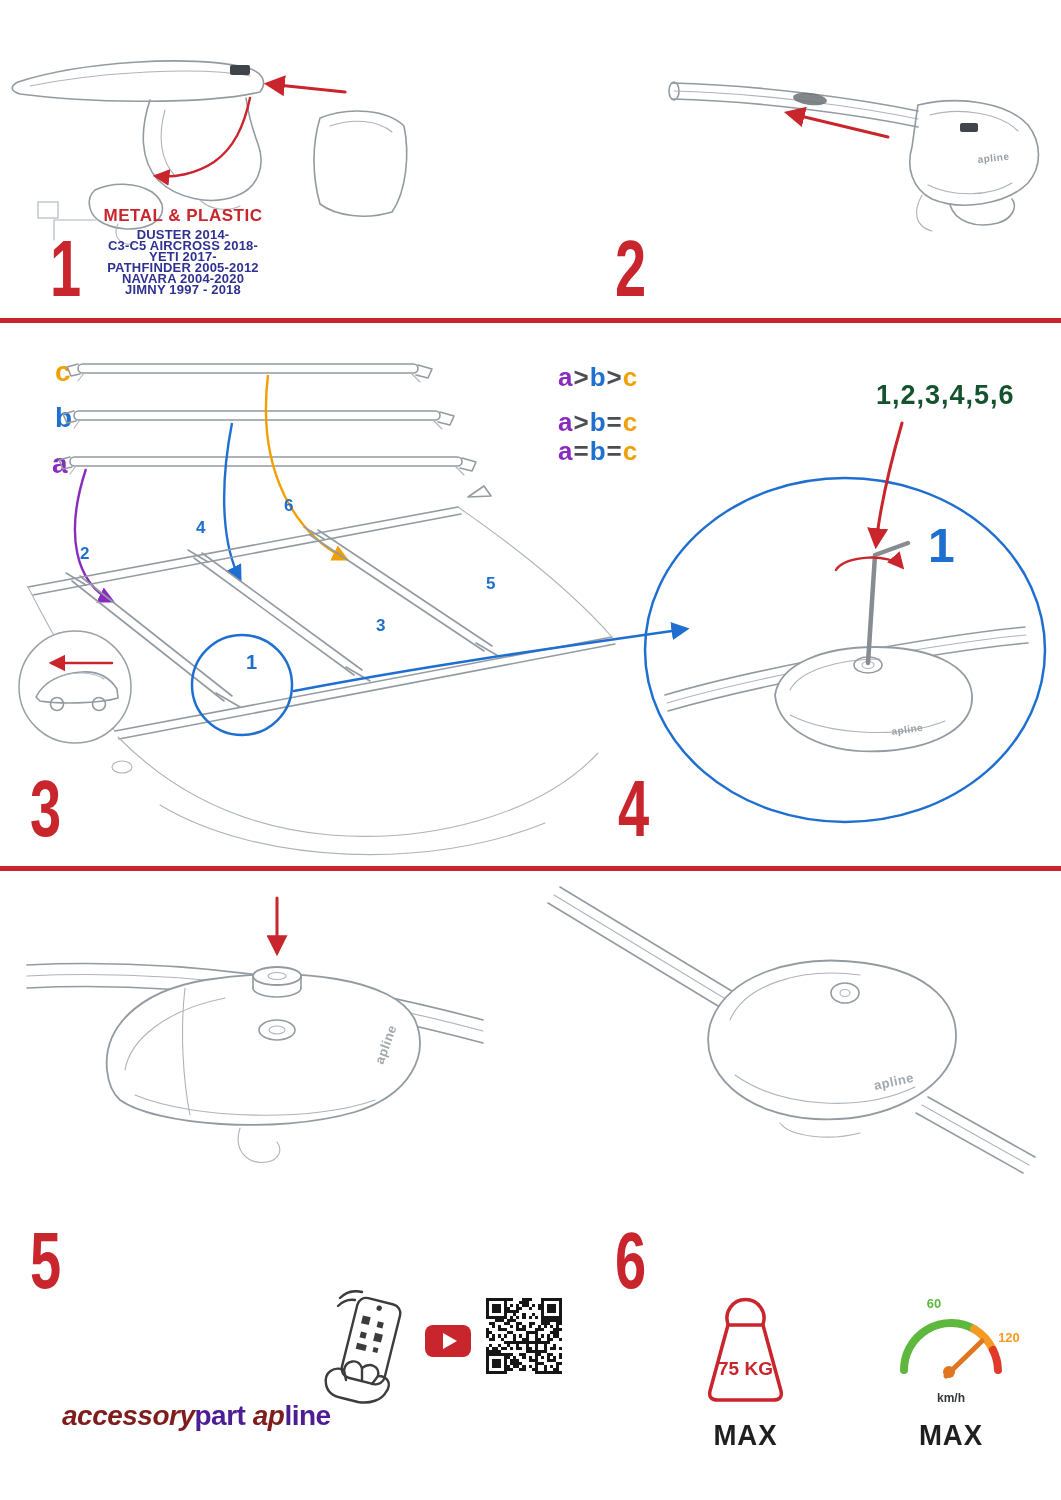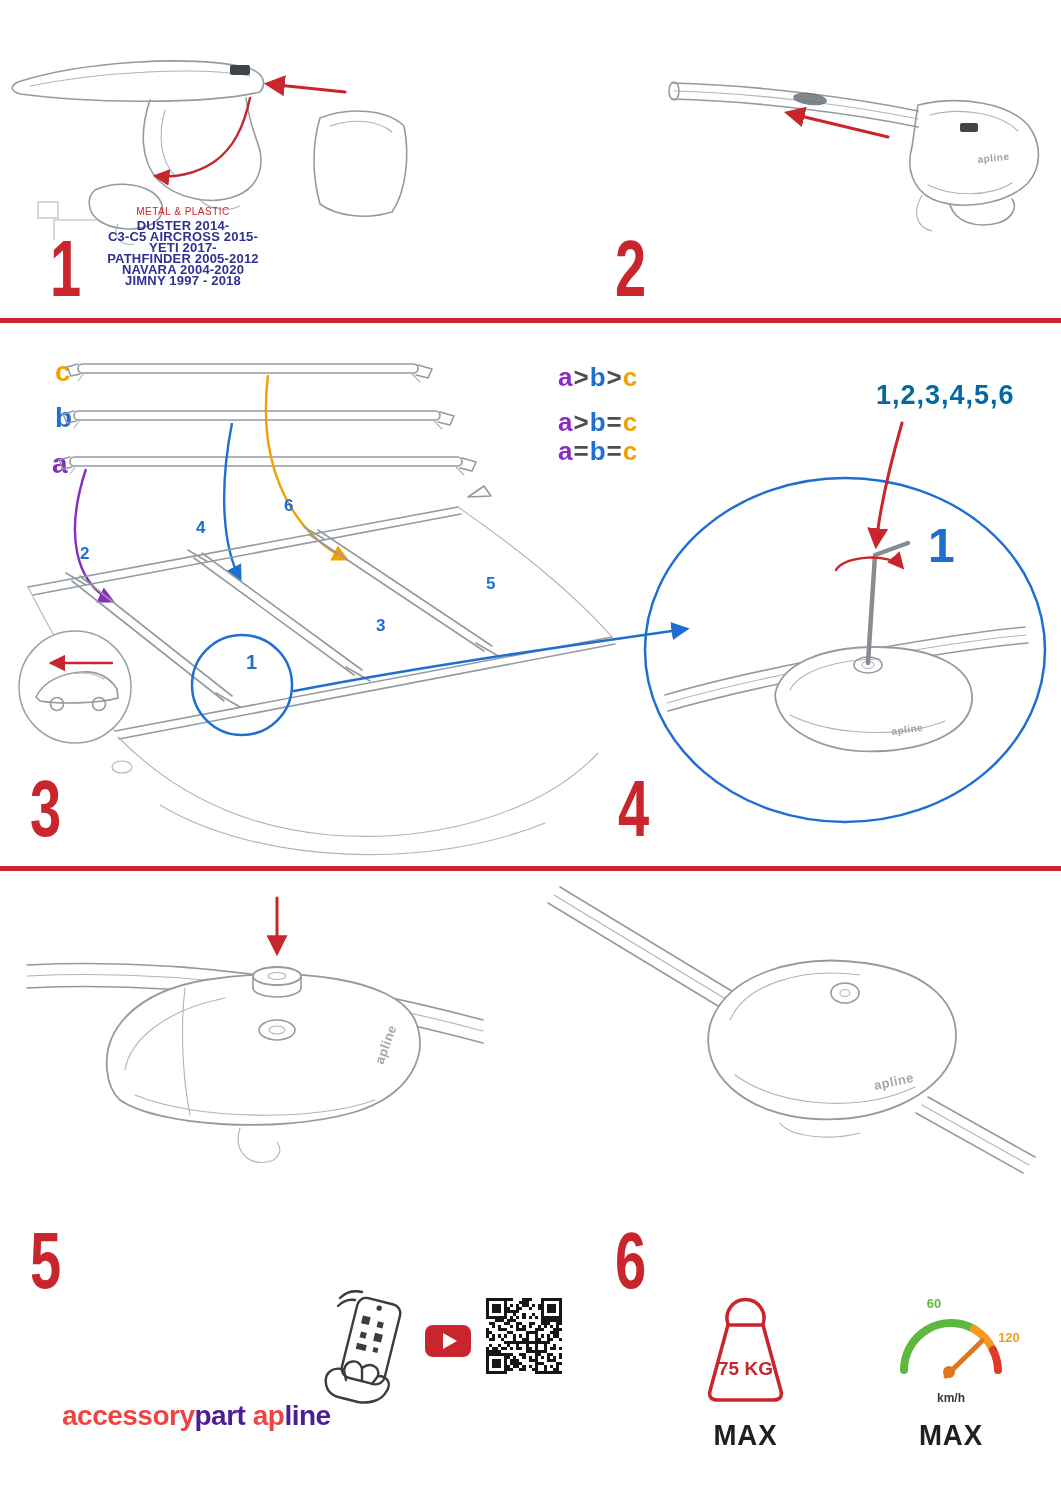--- a/index.html
+++ b/index.html
@@ -4,45 +4,45 @@
 <style>
   html,body{margin:0;padding:0;background:#ffffff;}
   .page{position:relative;width:1061px;height:1500px;background:#fff;overflow:hidden;
         font-family:"Liberation Sans",sans-serif;}
   .abs{position:absolute;}
   .divider{position:absolute;left:0;width:1061px;height:5px;background:#c9252c;}
   .stepnum{position:absolute;color:#c9252c;font-weight:700;font-size:80px;line-height:.92;
            transform:scaleX(.7);transform-origin:left top;letter-spacing:-2px;}
   
   .s1block{position:absolute;left:88px;top:206px;width:190px;text-align:center;}
-  .s1mat{color:#c9252c;font-weight:400;font-size:10px;letter-spacing:.5px;margin-bottom:3px;}
+  .s1mat{color:#c9252c;font-weight:700;font-size:17px;letter-spacing:.5px;margin-bottom:3px;}
   .s1model{color:#2e3192;font-weight:700;font-size:13px;line-height:11px;letter-spacing:.2px;}
   
   .barlab{position:absolute;font-weight:700;font-size:28px;line-height:1;}
   .t-a{color:#8a2bbf;} .t-b{color:#1f6fd0;} .t-c{color:#f0a000;} .t-op{color:#4a4f55;}
   .formula{position:absolute;left:558px;font-weight:700;font-size:26px;letter-spacing:1px;}
-  .seq{position:absolute;left:876px;top:380px;font-weight:700;font-size:27px;color:#0369a1;letter-spacing:1px;}
+  .seq{position:absolute;left:876px;top:380px;font-weight:700;font-size:27px;color:#14532d;letter-spacing:1px;}
   .bigone{position:absolute;left:928px;top:518px;font-weight:700;font-size:48px;color:#1f6fd0;}
   
   .ln{fill:none;stroke:#939ba2;stroke-width:1.6;stroke-linecap:round;stroke-linejoin:round;}
   .lnw{fill:#fff;stroke:#939ba2;stroke-width:1.8;stroke-linecap:round;stroke-linejoin:round;}
   .lnthin{fill:none;stroke:#aeb4ba;stroke-width:1.1;stroke-linecap:round;}
   .redln{fill:none;stroke:#c9252c;stroke-width:3;stroke-linecap:round;stroke-linejoin:round;}
   .redthin{fill:none;stroke:#c9252c;stroke-width:2.4;stroke-linecap:round;}
   .blueln{fill:none;stroke:#1f6fd0;stroke-width:2.6;stroke-linecap:round;}
   .darkfill{fill:#40454b;stroke:none;}
   .roofnum{font:700 17px "Liberation Sans",sans-serif;fill:#1f6fd0;}
   .roofnum1{font:700 20px "Liberation Sans",sans-serif;fill:#1f6fd0;}
   .partlogo{font:700 10px "Liberation Sans",sans-serif;fill:#9aa0a6;letter-spacing:.5px;}
   .partlogoL{font:700 13px "Liberation Sans",sans-serif;fill:#a2a8ad;letter-spacing:.5px;}
   .keyln{fill:none;stroke:#868c92;stroke-width:4.5;stroke-linecap:round;stroke-linejoin:round;}
   
   .fly{position:absolute;left:115px;top:1322px;font-size:58px;font-weight:400;color:#23206b;letter-spacing:5px;}
   .brandline{position:absolute;left:62px;top:1400px;font-weight:700;font-size:28px;letter-spacing:-0.5px;}
-  .br-gray{color:#ef4444;} .br-red{color:#4c1d95;}
+  .br-gray{color:#7f1d1d;font-style:italic;} .br-red{color:#4c1d95;}
   .maxtxt{position:absolute;text-align:center;font-weight:700;font-size:30px;color:#1f1f1f;
           transform:scaleX(.92);transform-origin:center top;letter-spacing:1px;}
   .wkg{font:700 19px "Liberation Sans",sans-serif;fill:#c9252c;}
   .sp60{font:700 13px "Liberation Sans",sans-serif;fill:#5eb83e;}
   .sp120{font:700 13px "Liberation Sans",sans-serif;fill:#f59a23;}
   .spunit{font:700 12px "Liberation Sans",sans-serif;fill:#33383d;}
 </style>
 </head>
 <body>
 
@@ -76,21 +76,21 @@
     <path class="redthin" d="M250,58 C244,86 234,108 214,122 C196,134 174,138 156,136" marker-end="url(#ar-a)"></path>
     <g>
       <path class="lnthin" d="M96,180 L54,180 L54,200"></path>
       <rect class="lnthin" x="38" y="162" width="20" height="16" fill="none"></rect>
     </g>
   </svg>
 
   <div class="s1block">
     <div class="s1mat">METAL &amp; PLASTIC</div>
     <div class="s1model">DUSTER 2014-</div>
-    <div class="s1model">C3-C5 AIRCROSS 2015-</div>
+    <div class="s1model">C3-C5 AIRCROSS 2018-</div>
     <div class="s1model">YETI 2017-</div>
     <div class="s1model">PATHFINDER 2005-2012</div>
     <div class="s1model">NAVARA 2004-2020</div>
     <div class="s1model">JIMNY 1997 - 2018</div>
   </div>
 
   <div class="stepnum" style="left:50px;top:232px">1</div>
   <div class="stepnum" style="left:615px;top:232px">2</div>
 
   <svg class="abs" style="left:660px;top:55px" width="390" height="215" viewBox="0 0 390 215">

